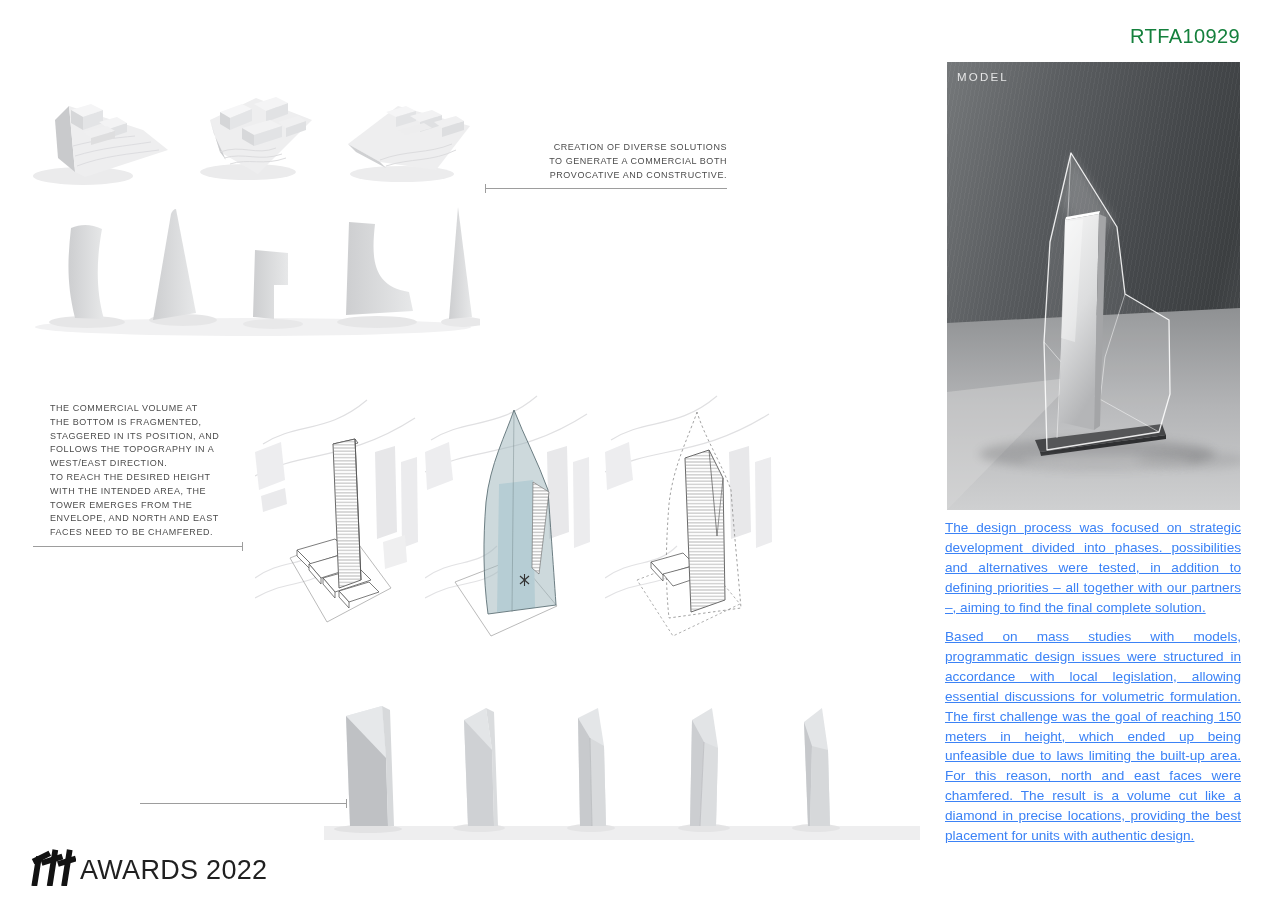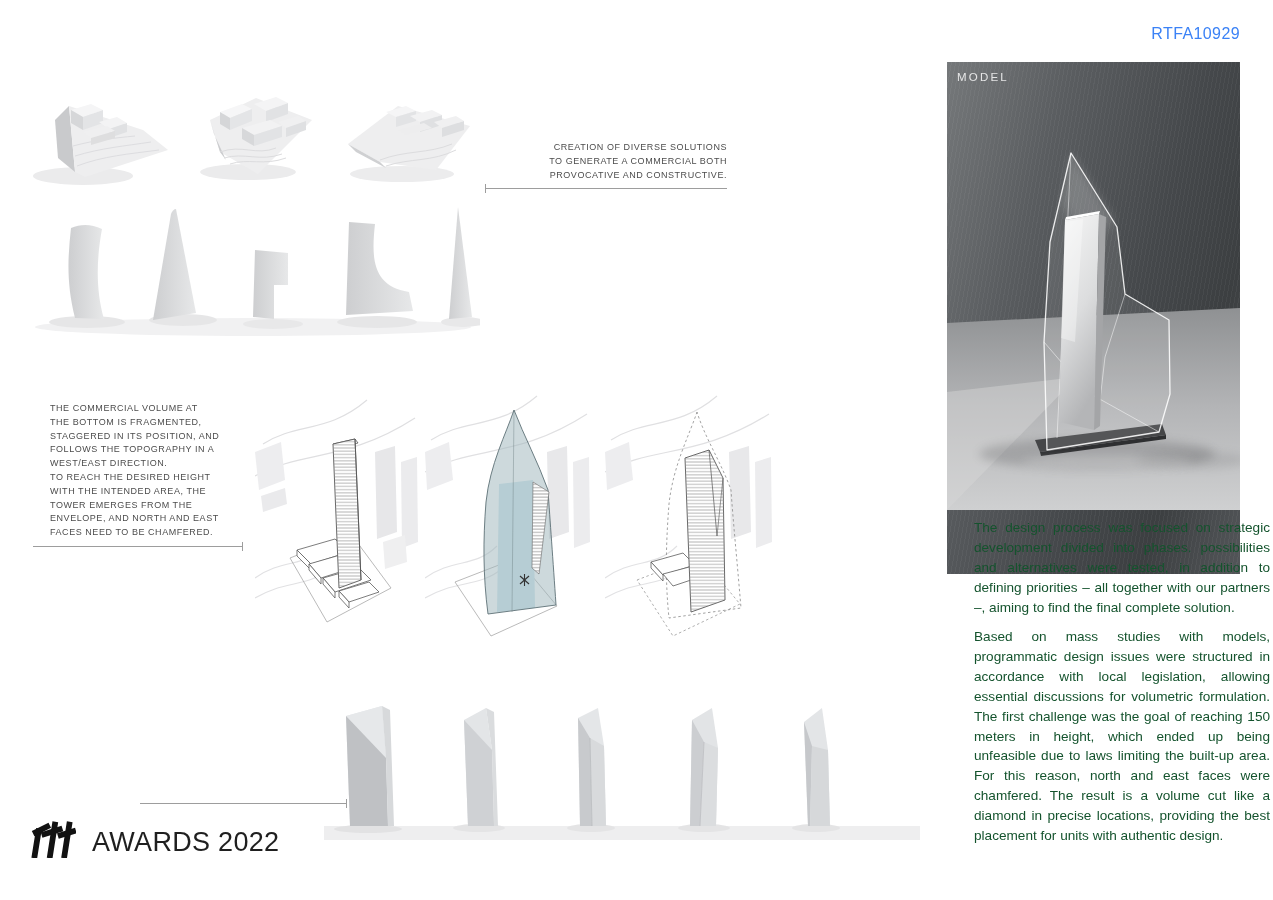--- a/index.html
+++ b/index.html
@@ -1,44 +1,44 @@
 <!DOCTYPE html>
 <html><head>
 <meta charset="utf-8">
 <style>
   * { margin:0; padding:0; box-sizing:border-box; }
   body { background:#fff; font-family:"Liberation Sans","DejaVu Sans",sans-serif; }
   .page { position:relative; width:1273px; height:900px; background:#ffffff; overflow:hidden; }
 
   
-  .code { position:absolute; top:25px; right:33px; font-size:16px; color:#3b82f6; letter-spacing:.4px; }
-
-  
-  .photo { position:absolute; left:947px; top:62px; width:293px; height:512px; overflow:hidden;
+  .code { position:absolute; top:25px; right:33px; font-size:20px; color:#15803d; letter-spacing:.4px; }
+
+  
+  .photo { position:absolute; left:947px; top:62px; width:293px; height:448px; overflow:hidden;
            background:
              repeating-linear-gradient(100deg, rgba(255,255,255,.045) 0 1px, rgba(0,0,0,0) 1px 4px),
              linear-gradient(108deg,#75787a 0%,#5a5d60 28%,#45484b 58%,#3c3f41 78%,#535659 100%); }
   .photo svg { position:absolute; left:0; top:0; }
   .photo-label { position:absolute; top:9px; left:10px; font-size:11.5px; letter-spacing:2.2px;
                  color:rgba(255,255,255,.82); }
 
   
   .ann { position:absolute; font-size:9px; line-height:13.8px; letter-spacing:.55px; color:#4c4c4c;
          white-space:pre-line; }
   .ann.right { text-align:right; }
   .leader { position:absolute; background:#9d9d9d; }
   .leader.h { height:1px; }
   .leader.v { width:1px; height:9px; }
 
   
-  .bodycol { position:absolute; left:974px; width:296px; font-size:13.6px; line-height:19.9px;
-             color:#14532d; text-align:justify; }
-
-  
-  .footer { position:absolute; left:28px; top:820px; display:flex; align-items:flex-end; gap:16px; }
+  .bodycol { position:absolute; left:945px; width:296px; font-size:13.6px; line-height:19.9px;
+             color:#3b82f6; text-align:justify;text-decoration:underline; }
+
+  
+  .footer { position:absolute; left:28px; top:848px; display:flex; align-items:flex-end; gap:4px; }
   .award-text { font-size:27px; color:#1f1f1f; letter-spacing:.3px; line-height:1; padding-bottom:2px; }
 
   .fig { position:absolute; }
 </style>
 </head>
 <body>
 
 <div class="page">
 
   <div class="code">RTFA10929</div>

